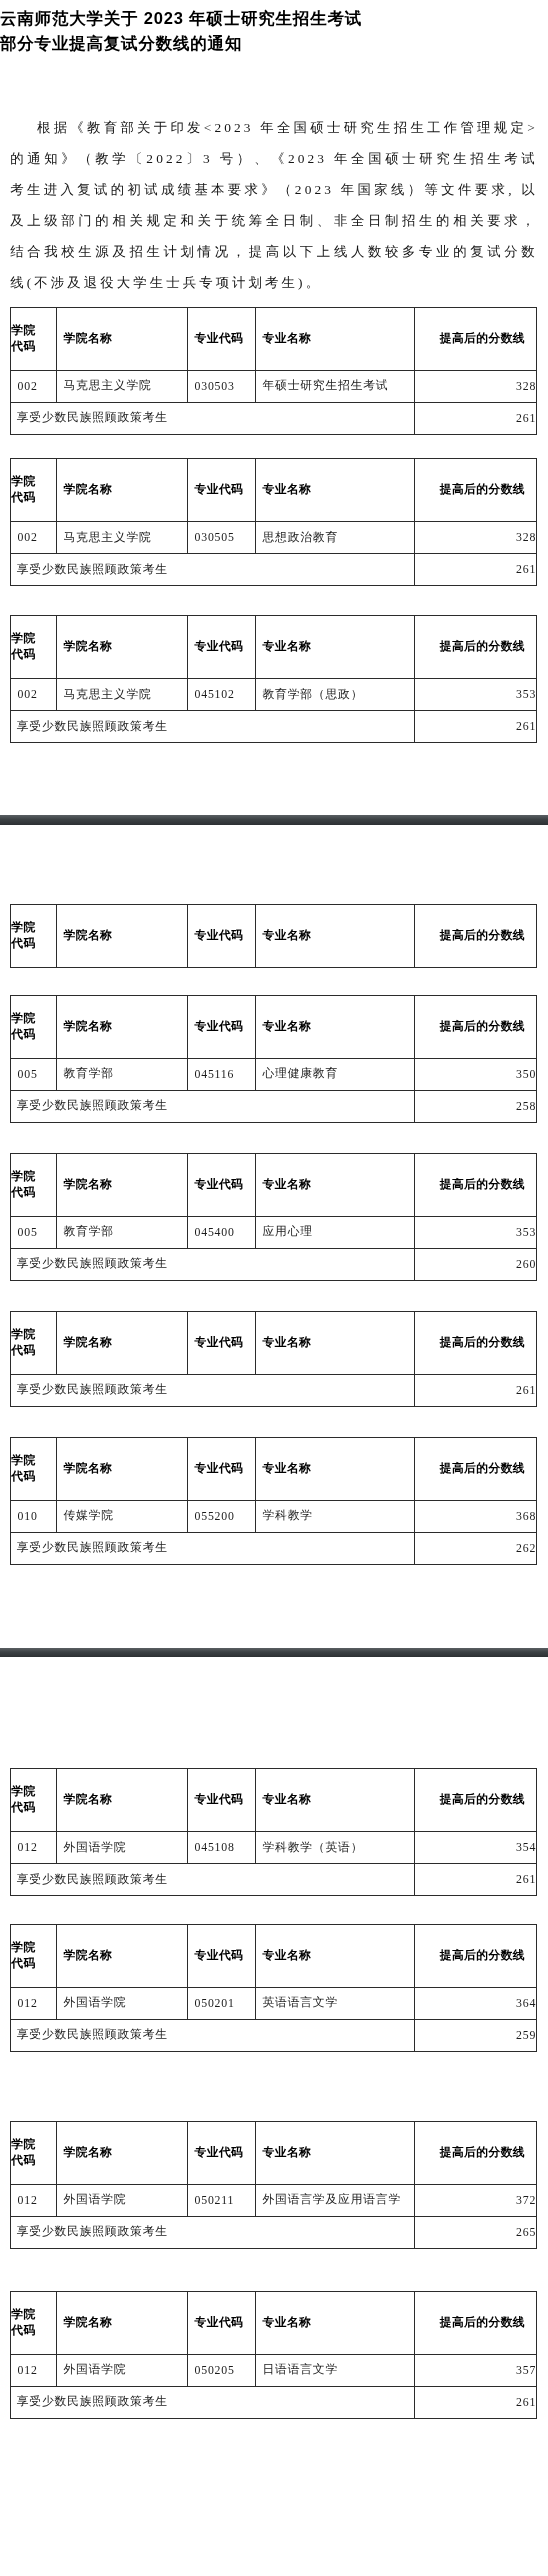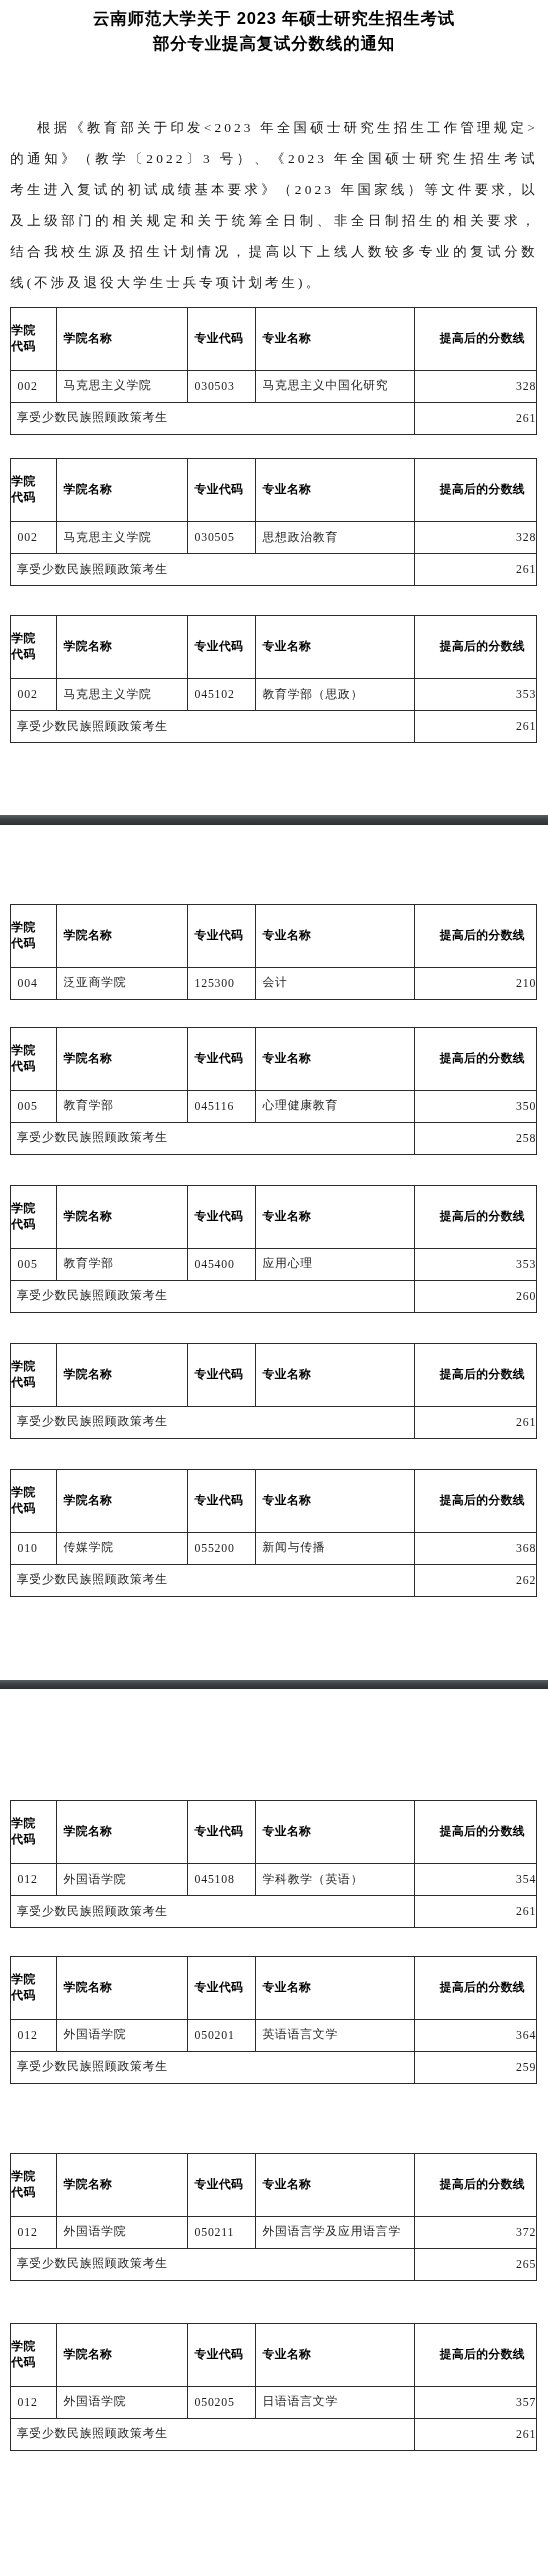--- a/index.html
+++ b/index.html
@@ -8,21 +8,21 @@
     height: 2576px;
     background: #ffffff;
     color: #111111;
     font-family: "Liberation Serif", serif;
     overflow: hidden;
   }
 
   
   .doc-title {
     margin-top: 6.3px;
-    text-align: center;
+    text-align: left;
     font-family: "Liberation Sans", sans-serif;
     font-weight: 700;
     font-size: 16.5px;
     line-height: 25px;
     letter-spacing: 0.8px;
     color: #000000;
   }
 
   
   .intro {
@@ -119,21 +119,21 @@
 代码</th>
         <th>学院名称</th>
         <th>专业代码</th>
         <th>专业名称</th>
         <th class="col-score">提高后的分数线</th>
       </tr>
       <tr class="data-row">
         <td>002</td>
         <td>马克思主义学院</td>
         <td>030503</td>
-        <td>马克思主义中国化研究</td>
+        <td>年硕士研究生招生考试</td>
         <td class="cell-score">328</td>
       </tr>
       <tr class="minority-row">
         <td class="cell-minority" colspan="4">享受少数民族照顾政策考生</td>
         <td class="cell-score">261</td>
       </tr>
     </tbody>
   </table>
 
   <table class="score-table">
@@ -212,27 +212,20 @@
     </colgroup>
     <tbody>
       <tr class="header-row">
         <th class="col-code">学院
 代码</th>
         <th>学院名称</th>
         <th>专业代码</th>
         <th>专业名称</th>
         <th class="col-score">提高后的分数线</th>
       </tr>
-      <tr class="data-row">
-        <td>004</td>
-        <td>泛亚商学院</td>
-        <td>125300</td>
-        <td>会计</td>
-        <td class="cell-score">210</td>
-      </tr>
 
     </tbody>
   </table>
 
   <table class="score-table">
     <colgroup>
       <col style="width:46px">
         <col style="width:131px">
         <col style="width:68px">
         <col style="width:159px">
@@ -330,21 +323,21 @@
 代码</th>
         <th>学院名称</th>
         <th>专业代码</th>
         <th>专业名称</th>
         <th class="col-score">提高后的分数线</th>
       </tr>
       <tr class="data-row">
         <td>010</td>
         <td>传媒学院</td>
         <td>055200</td>
-        <td>新闻与传播</td>
+        <td>学科教学</td>
         <td class="cell-score">368</td>
       </tr>
       <tr class="minority-row">
         <td class="cell-minority" colspan="4">享受少数民族照顾政策考生</td>
         <td class="cell-score">262</td>
       </tr>
     </tbody>
   </table>
 </div>
 

